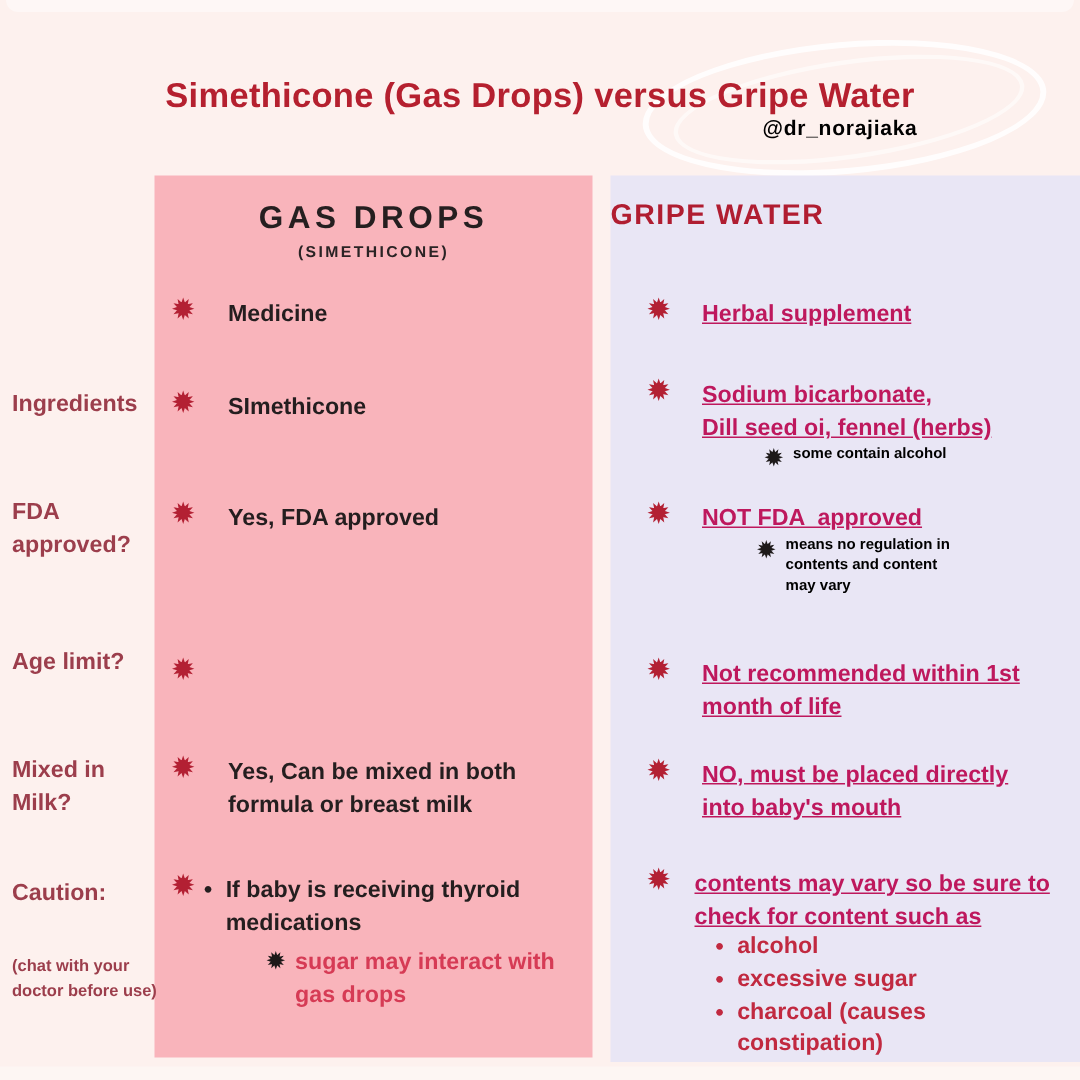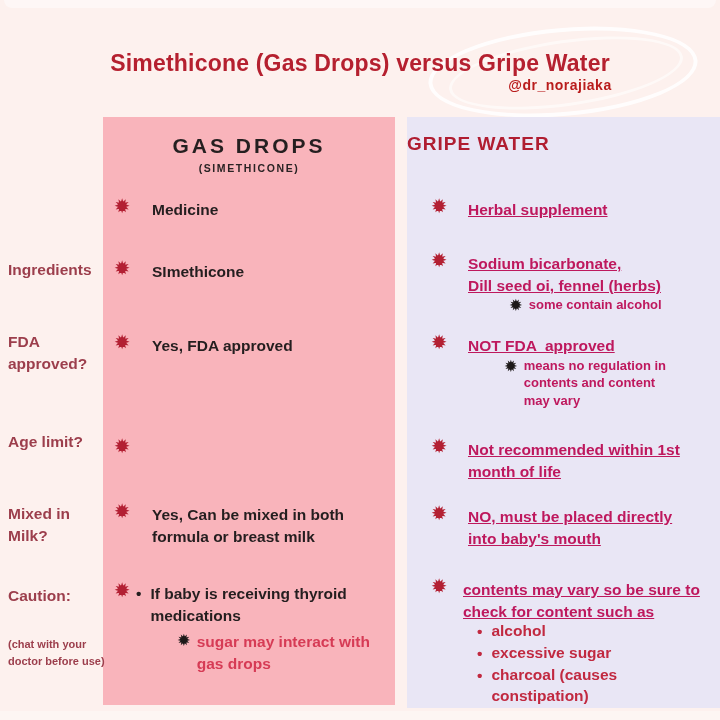--- a/index.html
+++ b/index.html
@@ -18,21 +18,21 @@
     border:4px solid rgba(255,255,255,.85); border-radius:50%;
     transform:rotate(-5deg);
   }
   .scribble2 {
     position:absolute; left:448px; top:40px; width:230px; height:60px;
     border:3px solid rgba(255,255,255,.55); border-radius:50%;
     transform:rotate(-8deg);
   }
   .handle {
     position:absolute; top:77px; left:470px; width:180px;
-    text-align:center; font-size:14px; color:#b91c1c; letter-spacing:.5px;
+    text-align:center; font-size:14px; color:#000000; letter-spacing:.5px;
   }
   .col-pink {
     position:absolute; left:103px; top:117px; width:292px; height:588px;
     background:#f9b4bb;
   }
   .col-lav {
     position:absolute; left:407px; top:117px; width:313px; height:591px;
     background:#e9e6f5;
   }
   .gas-title { text-align:center; margin-top:17px; font-size:21px; letter-spacing:3px; color:#251f20; }
@@ -46,21 +46,21 @@
   .lbl-sub { position:absolute; left:8px; width:110px; color:#9c3e4c;
     font-size:11px; line-height:1.5; white-space:pre-wrap; }
 
   .star { position:absolute; color:#b32033; font-size:17px; line-height:1; }
   .cell { position:absolute; font-size:15.5px; line-height:1.42; white-space:pre-wrap; }
   .gas-text   { color:#241e1f; }
   .gripe-text { color:#be185d;text-decoration:underline; }
 
   .note { position:absolute; display:flex; gap:7px; align-items:flex-start; }
   .note-star { color:#1d1919; font-size:14px; line-height:1.3; flex:none; }
-  .note-text { color:#be185d; font-size:13px; line-height:1.33; white-space:pre-wrap; }
+  .note-text { color:#000000; font-size:10px; line-height:1.33; white-space:pre-wrap; }
   .red-note-text { color:#d63b55; font-size:15.5px; line-height:1.42; white-space:pre-wrap; }
 
   .bullet-cell { position:absolute; display:flex; gap:9px; align-items:flex-start; }
   .bullet-dot { flex:none; font-size:15.5px; line-height:1.42; }
   .gas-text .bullet-dot, .dot-dark { color:#241e1f; }
 
   .bullet-list { position:absolute; display:flex; flex-direction:column; }
   .bullet-item { display:flex; gap:9px; align-items:flex-start; }
   .bullet-item .bullet-dot { color:#c12940; }
   .bullet-item .bullet-txt { color:#c12940; font-size:15.5px; line-height:1.35; white-space:pre-wrap; }

